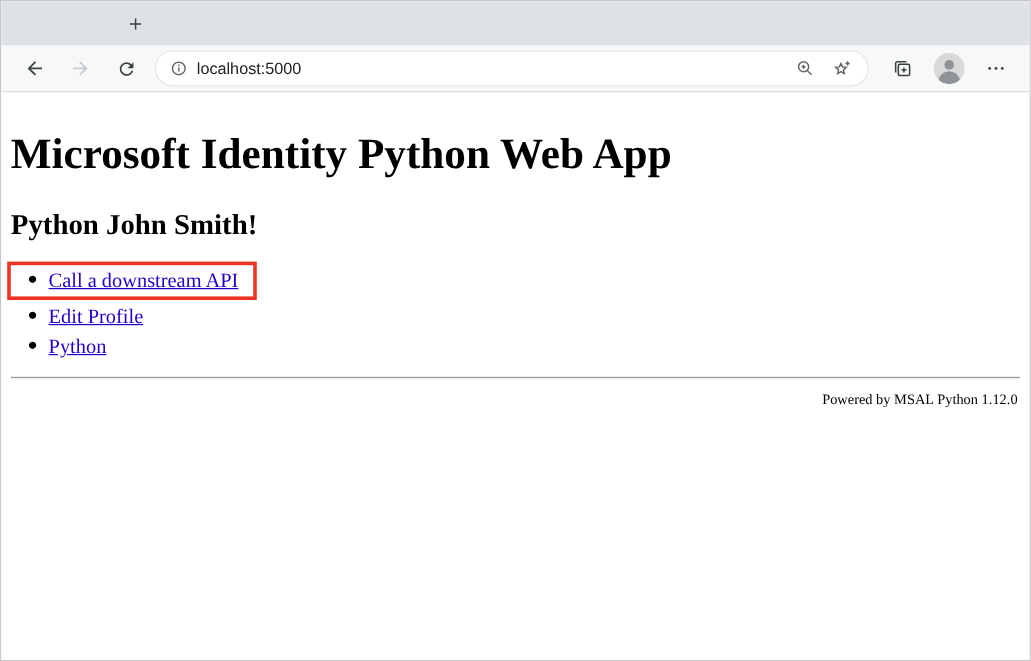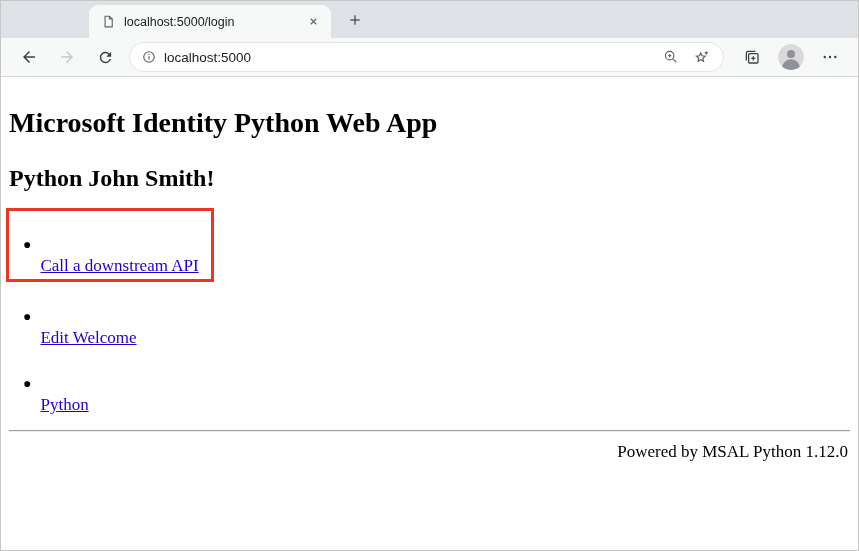--- a/index.html
+++ b/index.html
@@ -55,58 +55,43 @@
   }
   .url-text{font-size:13.5px;color:#202124;flex:1;}
   .addr-right{display:flex;align-items:center;gap:2px;}
   .round-28{width:28px;height:28px;}
   .avatar{
     width:26px;height:26px;border-radius:50%;overflow:hidden;
     margin:0 6px;flex:none;cursor:pointer;border:none;background:transparent;padding:0;
   }
   
   .page{padding:8px;background:#fff;height:474px;}
-  .page h1{font-size:28px;font-weight:bold;margin:22px 0 16px;color:#000;}
+  .page h1{font-size:36px;font-weight:bold;margin:22px 0 16px;color:#000;}
   .page h2{font-size:24px;font-weight:bold;margin:26px 0 16px;color:#000;}
   ul.nav-list{list-style:none;margin:14px 0 10px;}
   ul.nav-list li{display:flex;align-items:center;margin:3px 0;font-size:17px;line-height:22px;}
   .bullet{margin:0 9px 0 14px;font-size:14px;color:#000;}
-  ul.nav-list a{color:var(--link);text-decoration:underline;cursor:pointer;margin-top:42px;}
+  ul.nav-list a{color:var(--link);text-decoration:underline;cursor:pointer;}
   .red-box{
     display:inline-flex;align-items:center;
     border:3px solid var(--highlight-box);
     padding:2px 12px 2px 0;margin-left:-3px;
   }
   hr.divider{
     border:none;border-top:1px solid #9c9c9c;border-bottom:1px solid #ededed;
     margin:14px 0 10px;
   }
-  .footer{text-align:right;font-size:17px;color:#000;padding-right:2px;}
+  .footer{text-align:right;font-size:12px;color:#000;padding-right:2px;}
 </style>
 </head>
 <body>
 
 <div class="chrome">
 
   <div class="tab-strip">
-    <div class="tab">
-      <span style="display:flex;">
-        <svg width="15" height="15" viewBox="0 0 24 24" fill="none" stroke="#5f6368" stroke-width="1.8">
-          <path d="M6.5 3.5h7L18 8v12.5H6.5z"></path>
-            <path d="M13.5 3.5V8H18"></path>
-        </svg>
-      </span>
-      <span class="tab-title">localhost:5000/login</span>
-      <button class="icon-btn tab-close" aria-label="close tab">
-        <svg width="11" height="11" viewBox="0 0 24 24" stroke="#5f6368" stroke-width="2.4" fill="none">
-          <line x1="6" y1="6" x2="18" y2="18"></line>
-            <line x1="18" y1="6" x2="6" y2="18"></line>
-        </svg>
-      </button>
-    </div>
     <button class="icon-btn new-tab" aria-label="new tab">
       <svg width="16" height="16" viewBox="0 0 24 24" stroke="#3c4043" stroke-width="1.8" fill="none">
         <line x1="12" y1="5" x2="12" y2="19"></line>
           <line x1="5" y1="12" x2="19" y2="12"></line>
       </svg>
     </button>
   </div>
 
   <div class="toolbar">
     <button class="icon-btn nav-btn" aria-label="back">
@@ -184,21 +169,21 @@
 
   <ul class="nav-list">
     <li>
       <span class="red-box">
         <span class="bullet">●</span>
         <a href="#">Call a downstream API</a>
       </span>
     </li>
     <li>
       <span class="bullet">●</span>
-      <a href="#">Edit Welcome</a>
+      <a href="#">Edit Profile</a>
     </li>
     <li>
       <span class="bullet">●</span>
       <a href="#">Python</a>
     </li>
   </ul>
 
   <hr class="divider">
   <div class="footer">Powered by MSAL Python 1.12.0</div>
 </div>

